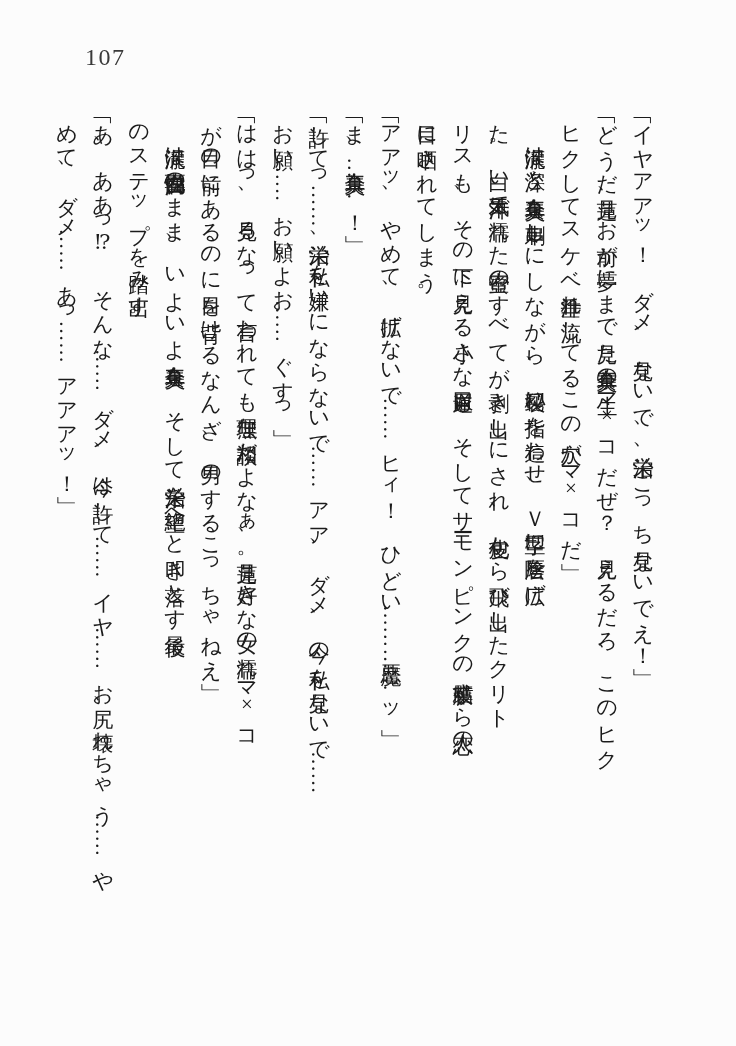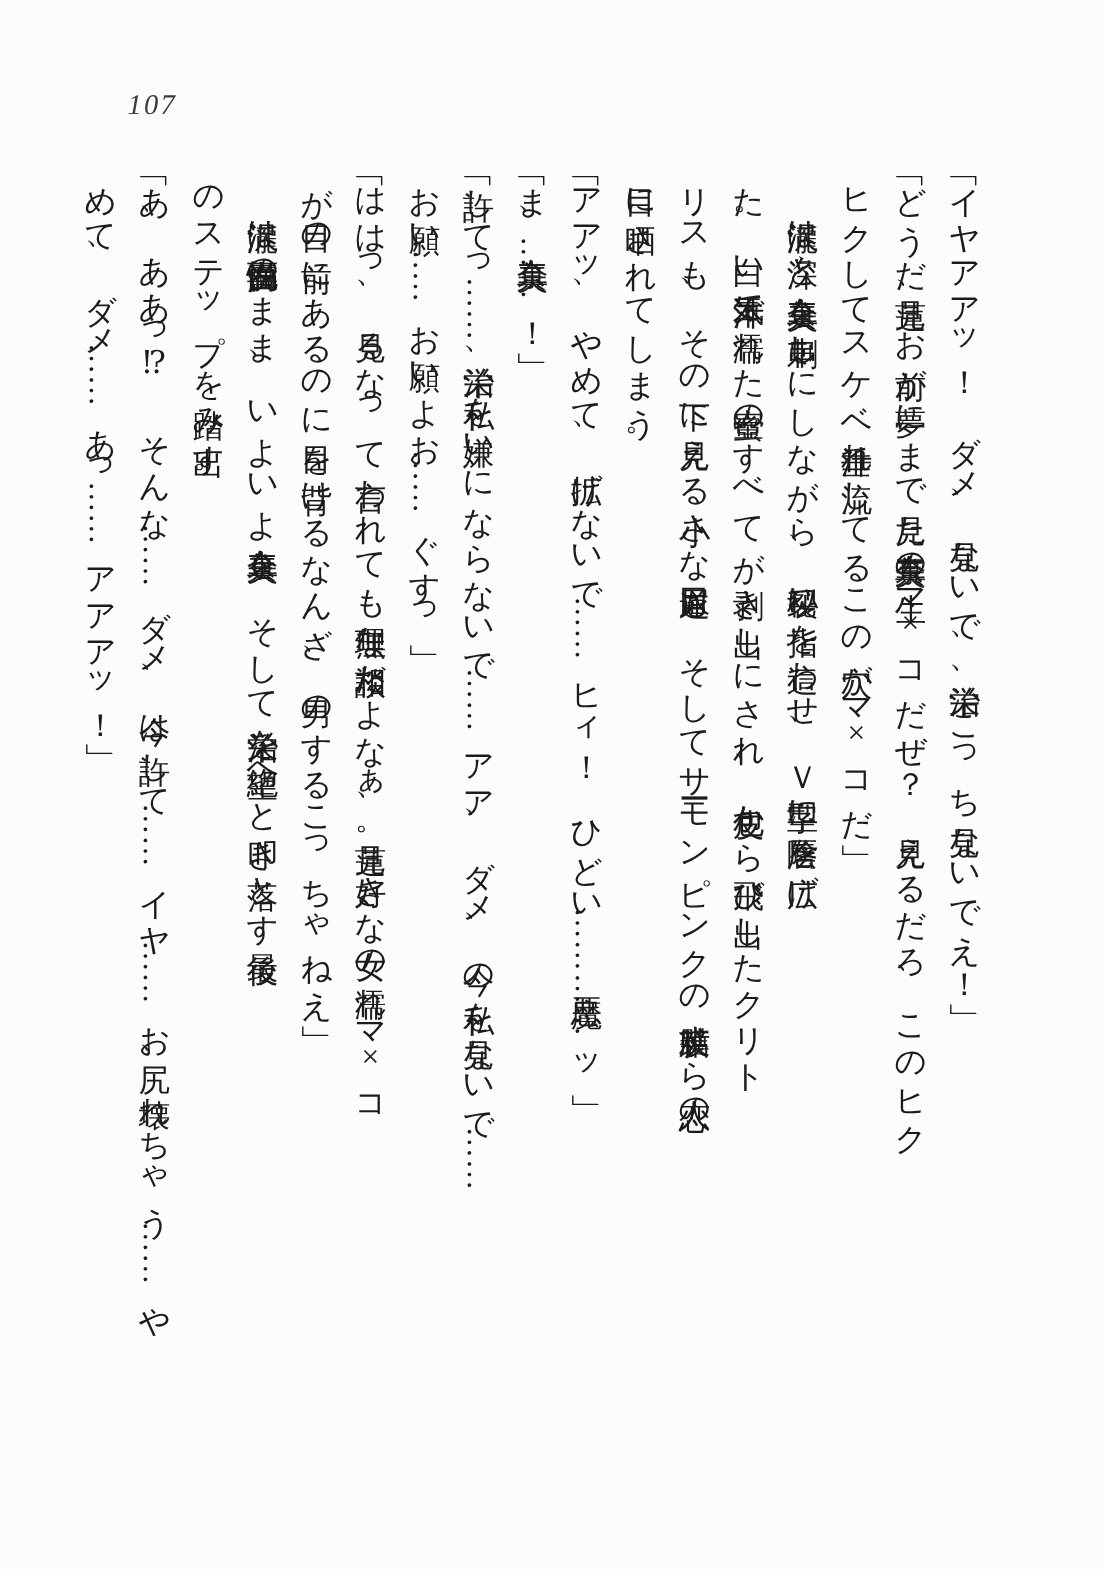--- a/index.html
+++ b/index.html
@@ -12,23 +12,22 @@
   .book-page {
     position: relative;
     width: 736px;
     height: 1046px;
     background: #fcfcfc;
     overflow: hidden;
   }
   .page-number {
     position: absolute;
     left: 85px;
-    top: 60px;
-    font-size: 19px;
-    font-style: italic;
+    top: 44px;
+    font-size: 24px;
     color: #3a3a3a;
     letter-spacing: 1.5px;
     font-family: "Liberation Serif", "DejaVu Serif", serif;
   }
   .text-block {
     position: absolute;
     top: 110px;
     right: 75px;
     height: 814px;
     writing-mode: vertical-rl;

